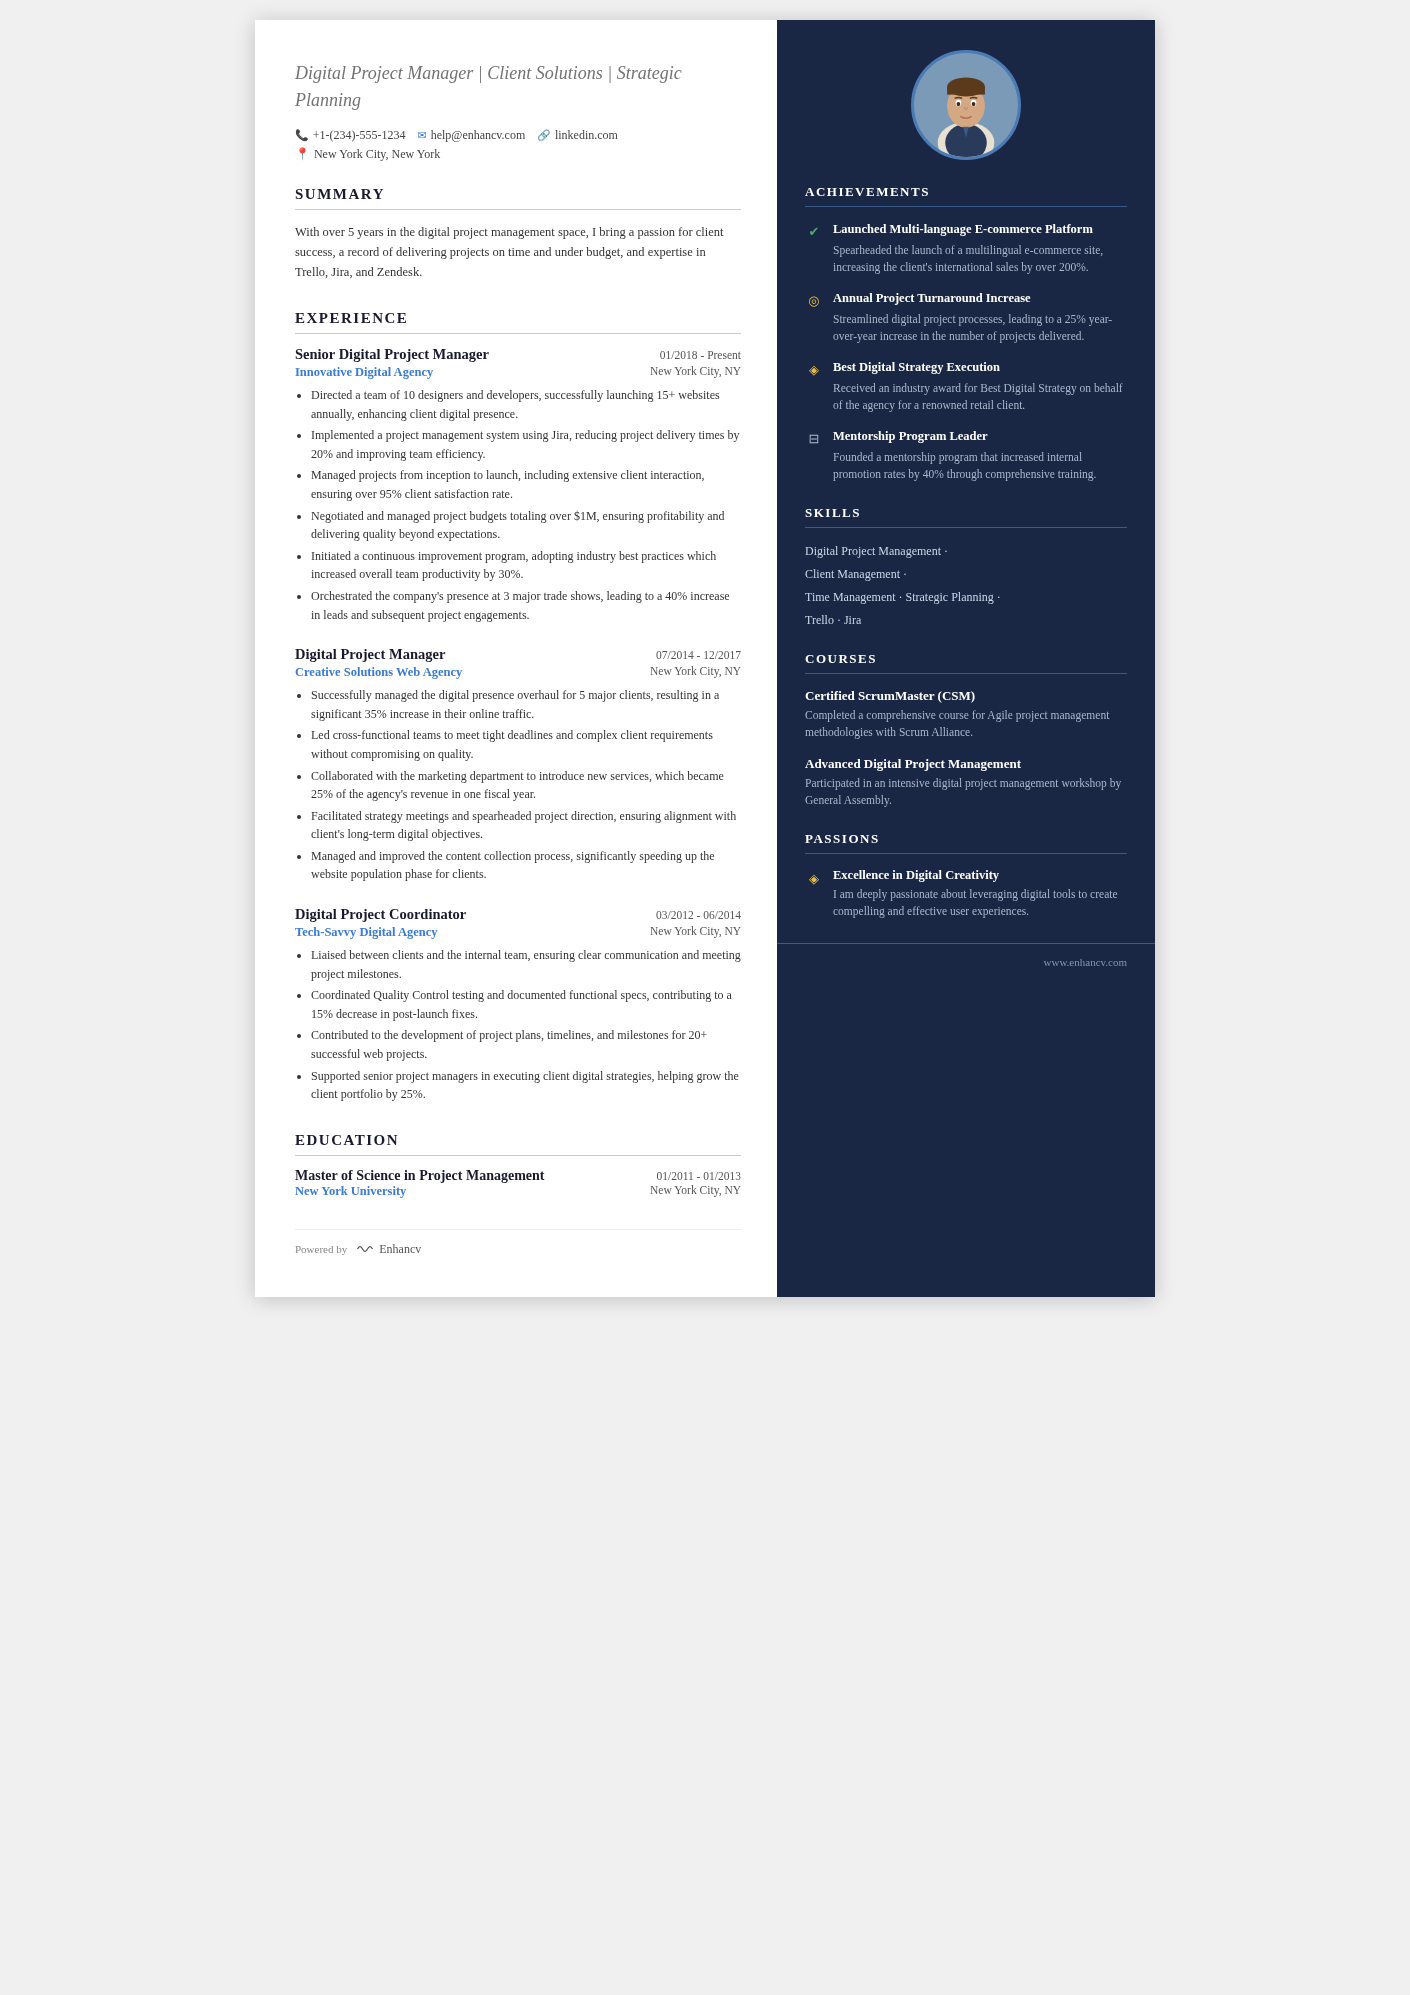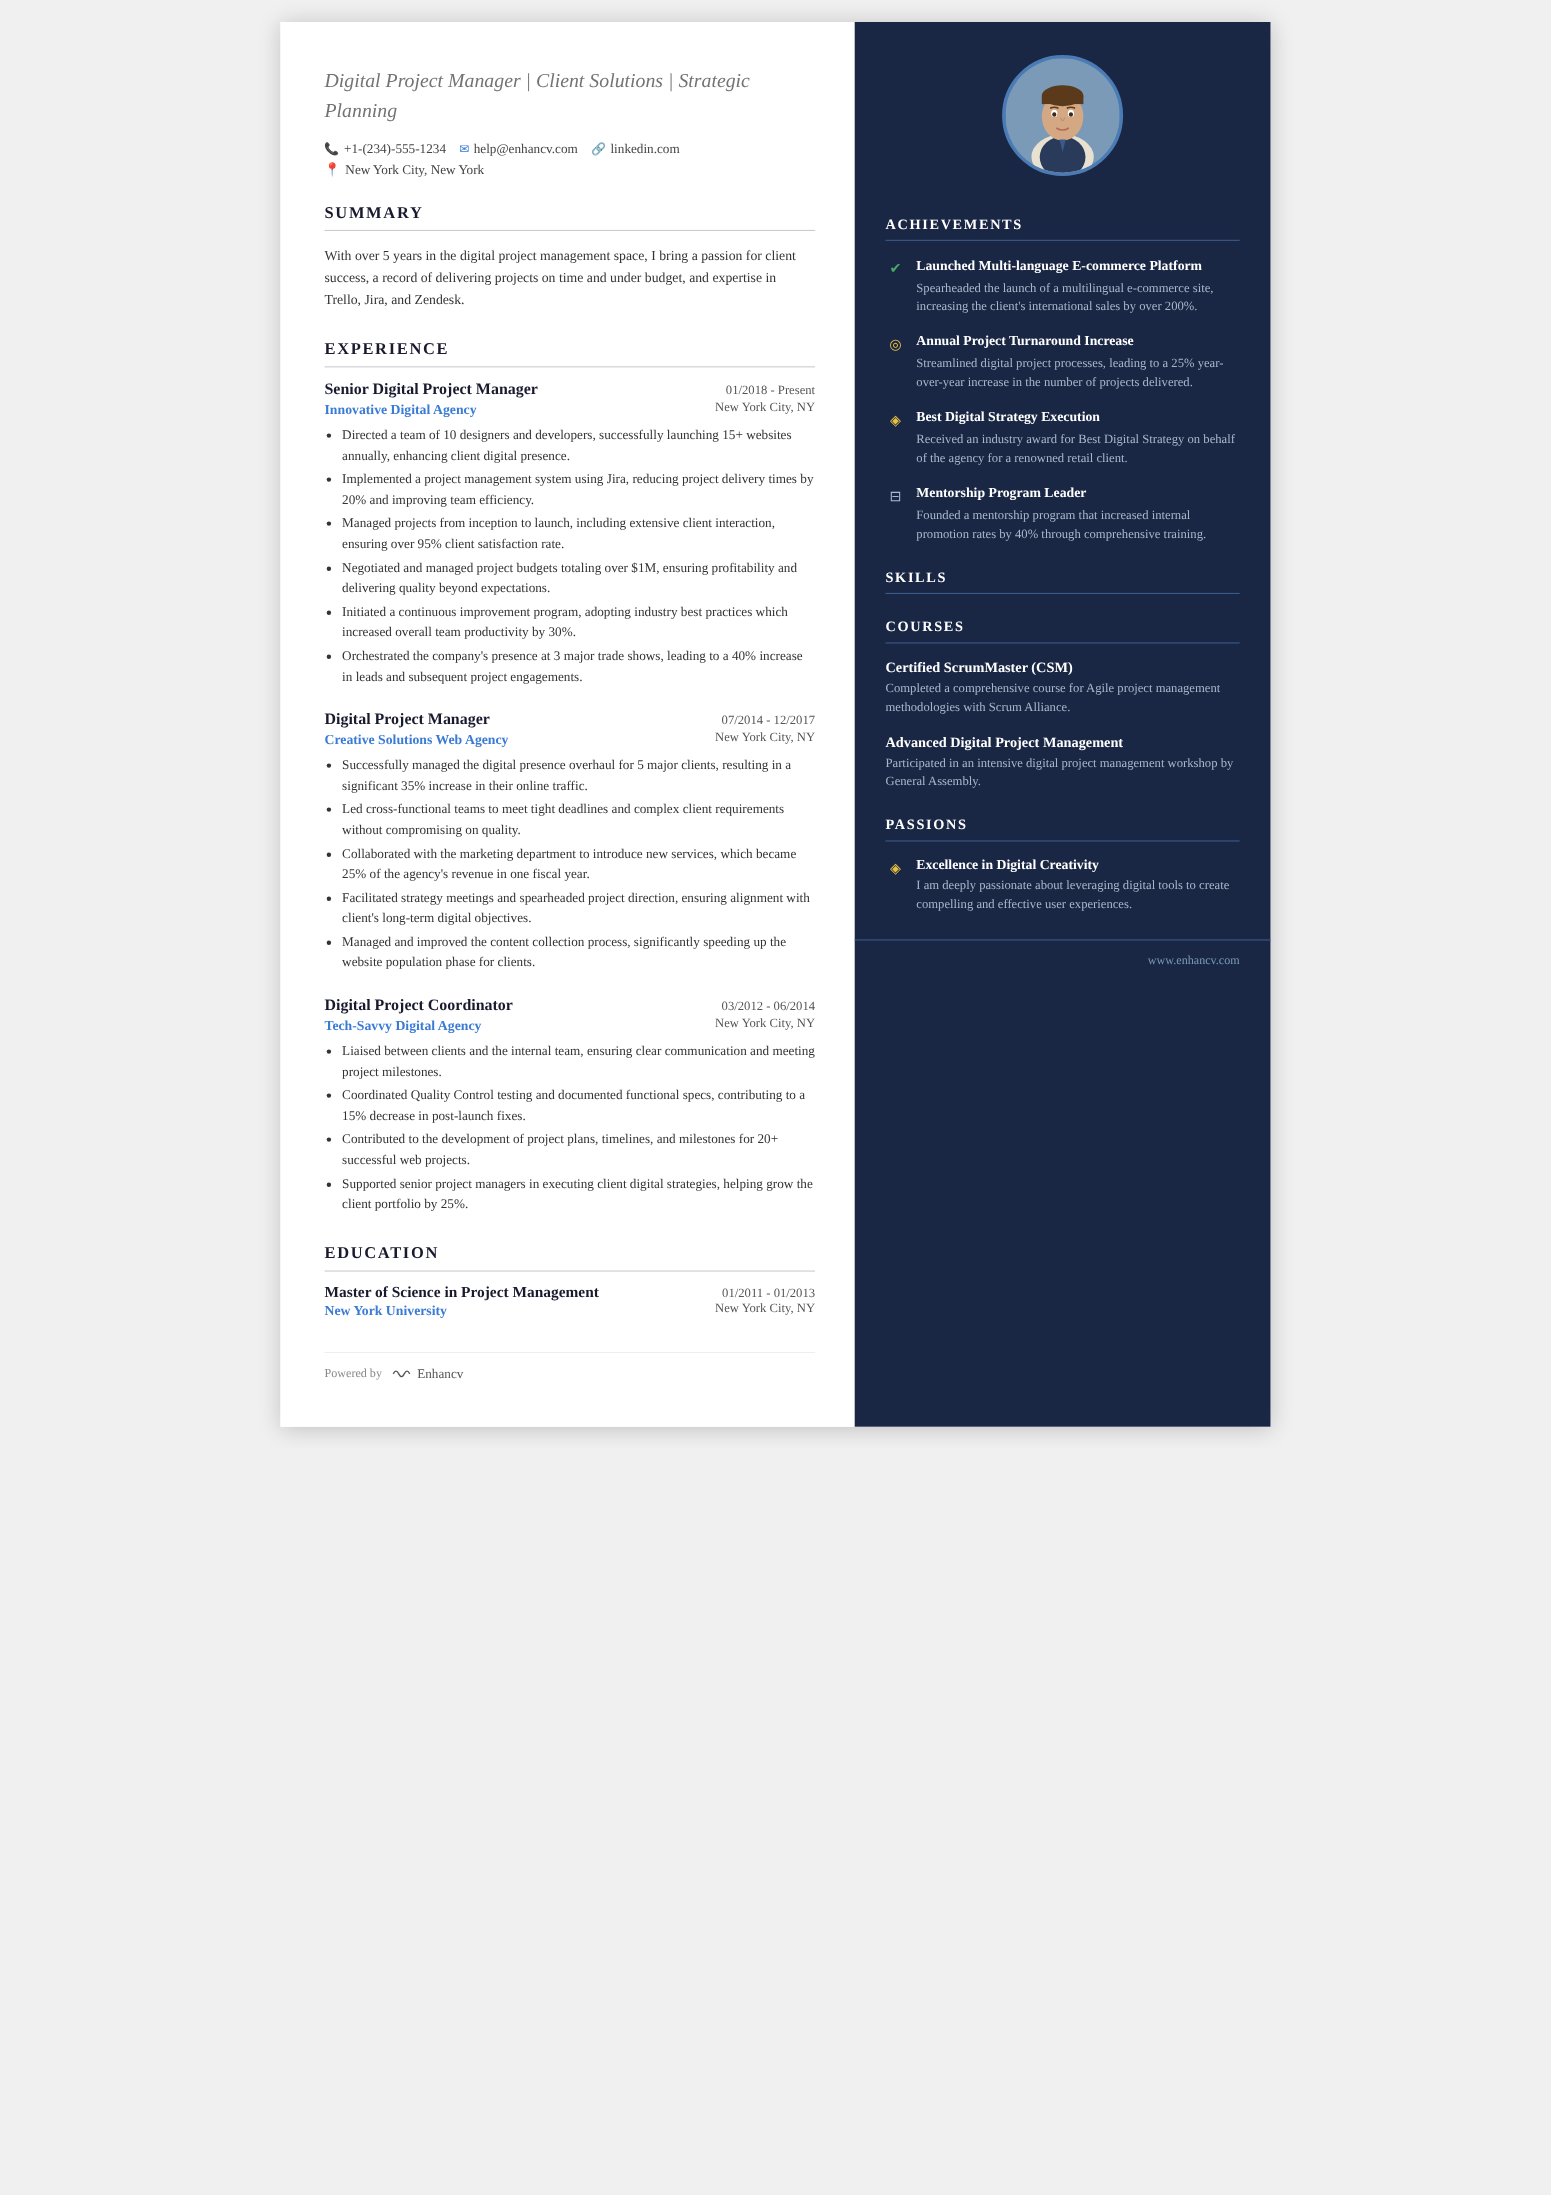--- a/index.html
+++ b/index.html
@@ -152,21 +152,21 @@
       height: 110px;
       border-radius: 50%;
       background: #4a7bb5;
       overflow: hidden;
       display: flex;
       align-items: center;
       justify-content: center;
       border: 3px solid #4a7bb5;
     }
     
-    .right-section { padding: 0 28px; margin-bottom: 22px; margin-top: 12px; }
+    .right-section { padding: 0 28px; margin-bottom: 22px; }
     .right-section-title {
       font-size: 13px;
       font-weight: 700;
       text-transform: uppercase;
       letter-spacing: 1.5px;
       color: #fff;
       border-bottom: 1.5px solid #3a5a8a;
       padding-bottom: 6px;
       margin-bottom: 14px;
     }
@@ -398,20 +398,26 @@
     <div class="ach-content">
       <div class="ach-title">Mentorship Program Leader</div>
       <div class="ach-desc">Founded a mentorship program that increased internal promotion rates by 40% through comprehensive training.</div>
     </div>
   </div>
         </div>
     </div>
 
     <div class="right-section">
       <div class="right-section-title">SKILLS</div>
+      <div class="skills-grid" id="skills-items">
+          <div class="skill-item">Digital Project Management ·</div>
+          <div class="skill-item">Client Management ·</div>
+          <div class="skill-item">Time Management · Strategic Planning ·</div>
+          <div class="skill-item">Trello · Jira</div>
+        </div>
     </div>
 
     <div class="right-section">
       <div class="right-section-title">COURSES</div>
       <div id="course-items">
           <div class="course-item">
     <div class="course-title">Certified ScrumMaster (CSM)</div>
     <div class="course-desc">Completed a comprehensive course for Agile project management methodologies with Scrum Alliance.</div>
   </div>
           <div class="course-item">

